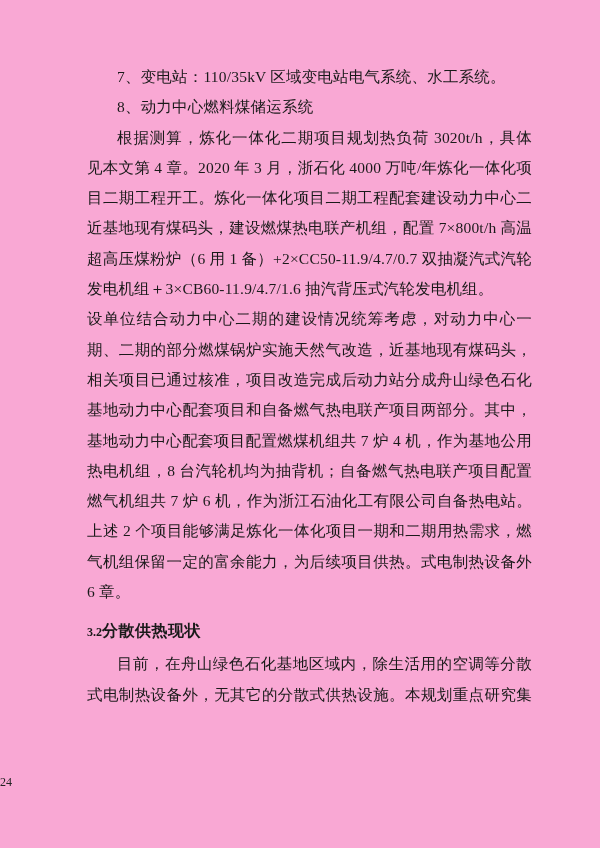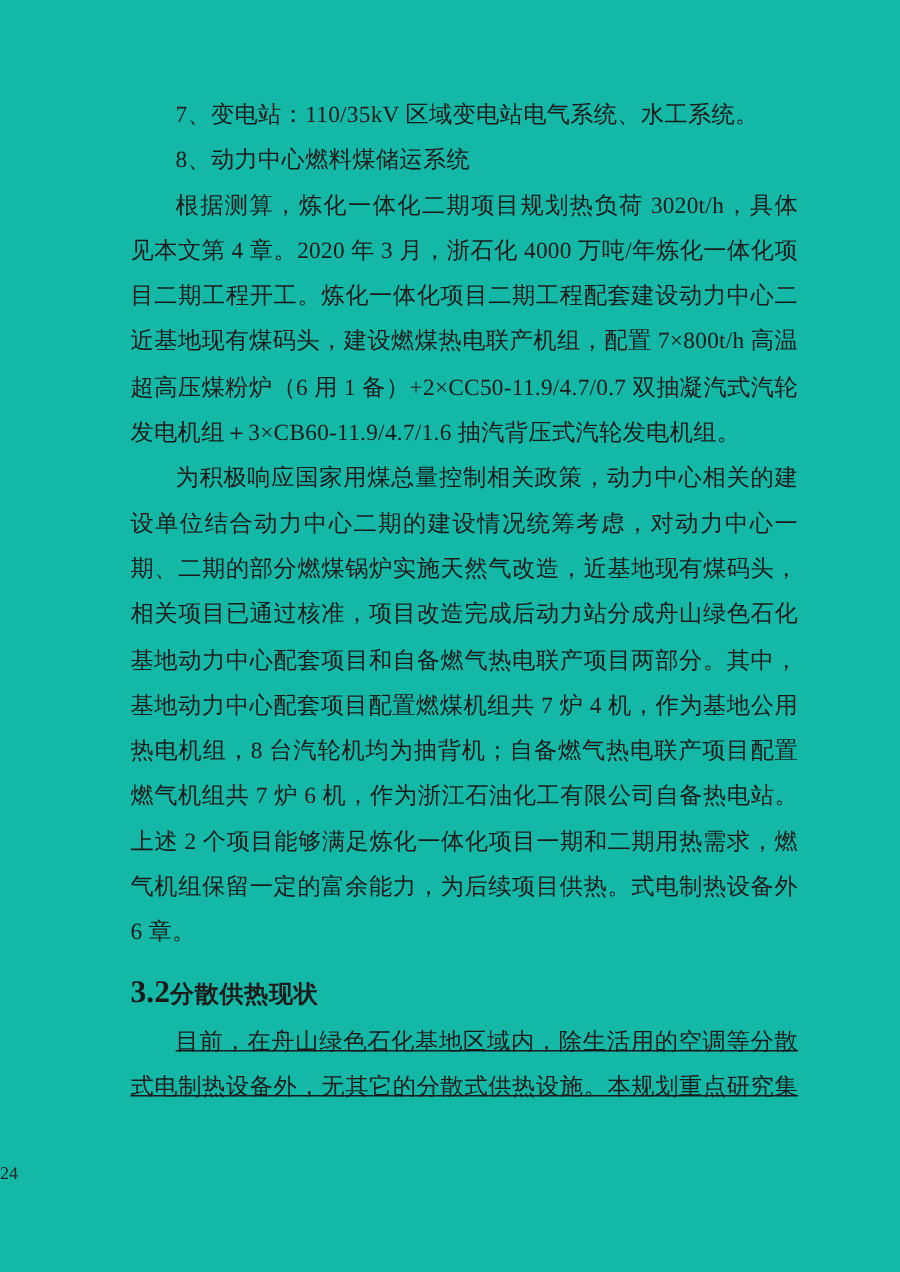--- a/index.html
+++ b/index.html
@@ -1,20 +1,20 @@
 <!DOCTYPE html>
 <html><head>
 <meta charset="utf-8">
 <style>
   html,body{margin:0;padding:0;background:#888;}
   .page{
     position:relative;
     width:600px;height:848px;
     margin:0 auto;
-    background:#14b8a6;
+    background:#f9a8d4;
     color:#1a1a1a;
     font-family:"Liberation Serif","DejaVu Serif",serif;
     overflow:hidden;
   }
   .content{
     position:absolute;
     left:87px;top:62px;
     width:445px;
   }
   .line{
@@ -32,31 +32,30 @@
     text-indent:30px;
   }
   .heading{
     margin-top:7px;
     height:33px;
     line-height:33px;
     font-weight:bold;
     white-space:nowrap;
   }
   .h-num{
-    font-size:21px;
+    font-size:12px;
     font-family:"Liberation Serif","DejaVu Serif",serif;
   }
   .h-title{
     font-size:16px;
     font-family:"Liberation Sans","DejaVu Sans",sans-serif;
     letter-spacing:0.5px;
   }
   .para.after-heading{
     margin-top:2px;
-    text-decoration:underline;
   }
   .page-number{
     position:absolute;
     left:0;top:775px;
     width:100%;
     text-align:left;
     font-size:12px;
     color:#222;
   }
 </style>
@@ -73,21 +72,20 @@
       </div>
       <div class="para">
         <div class="line indent fill">根据测算，炼化一体化二期项目规划热负荷 3020t/h，具体</div>
         <div class="line fill">见本文第 4 章。2020 年 3 月，浙石化 4000 万吨/年炼化一体化项</div>
         <div class="line fill">目二期工程开工。炼化一体化项目二期工程配套建设动力中心二</div>
         <div class="line fill">近基地现有煤码头，建设燃煤热电联产机组，配置 7×800t/h 高温</div>
         <div class="line fill">超高压煤粉炉（6 用 1 备）+2×CC50-11.9/4.7/0.7 双抽凝汽式汽轮</div>
         <div class="line">发电机组＋3×CB60-11.9/4.7/1.6 抽汽背压式汽轮发电机组。</div>
       </div>
       <div class="para">
-        <div class="line indent fill">为积极响应国家用煤总量控制相关政策，动力中心相关的建</div>
         <div class="line fill">设单位结合动力中心二期的建设情况统筹考虑，对动力中心一</div>
         <div class="line fill">期、二期的部分燃煤锅炉实施天然气改造，近基地现有煤码头，</div>
         <div class="line fill">相关项目已通过核准，项目改造完成后动力站分成舟山绿色石化</div>
         <div class="line fill">基地动力中心配套项目和自备燃气热电联产项目两部分。其中，</div>
         <div class="line fill">基地动力中心配套项目配置燃煤机组共 7 炉 4 机，作为基地公用</div>
         <div class="line fill">热电机组，8 台汽轮机均为抽背机；自备燃气热电联产项目配置</div>
         <div class="line fill">燃气机组共 7 炉 6 机，作为浙江石油化工有限公司自备热电站。</div>
         <div class="line fill">上述 2 个项目能够满足炼化一体化项目一期和二期用热需求，燃</div>
         <div class="line fill">气机组保留一定的富余能力，为后续项目供热。式电制热设备外</div>
         <div class="line">6 章。</div>

